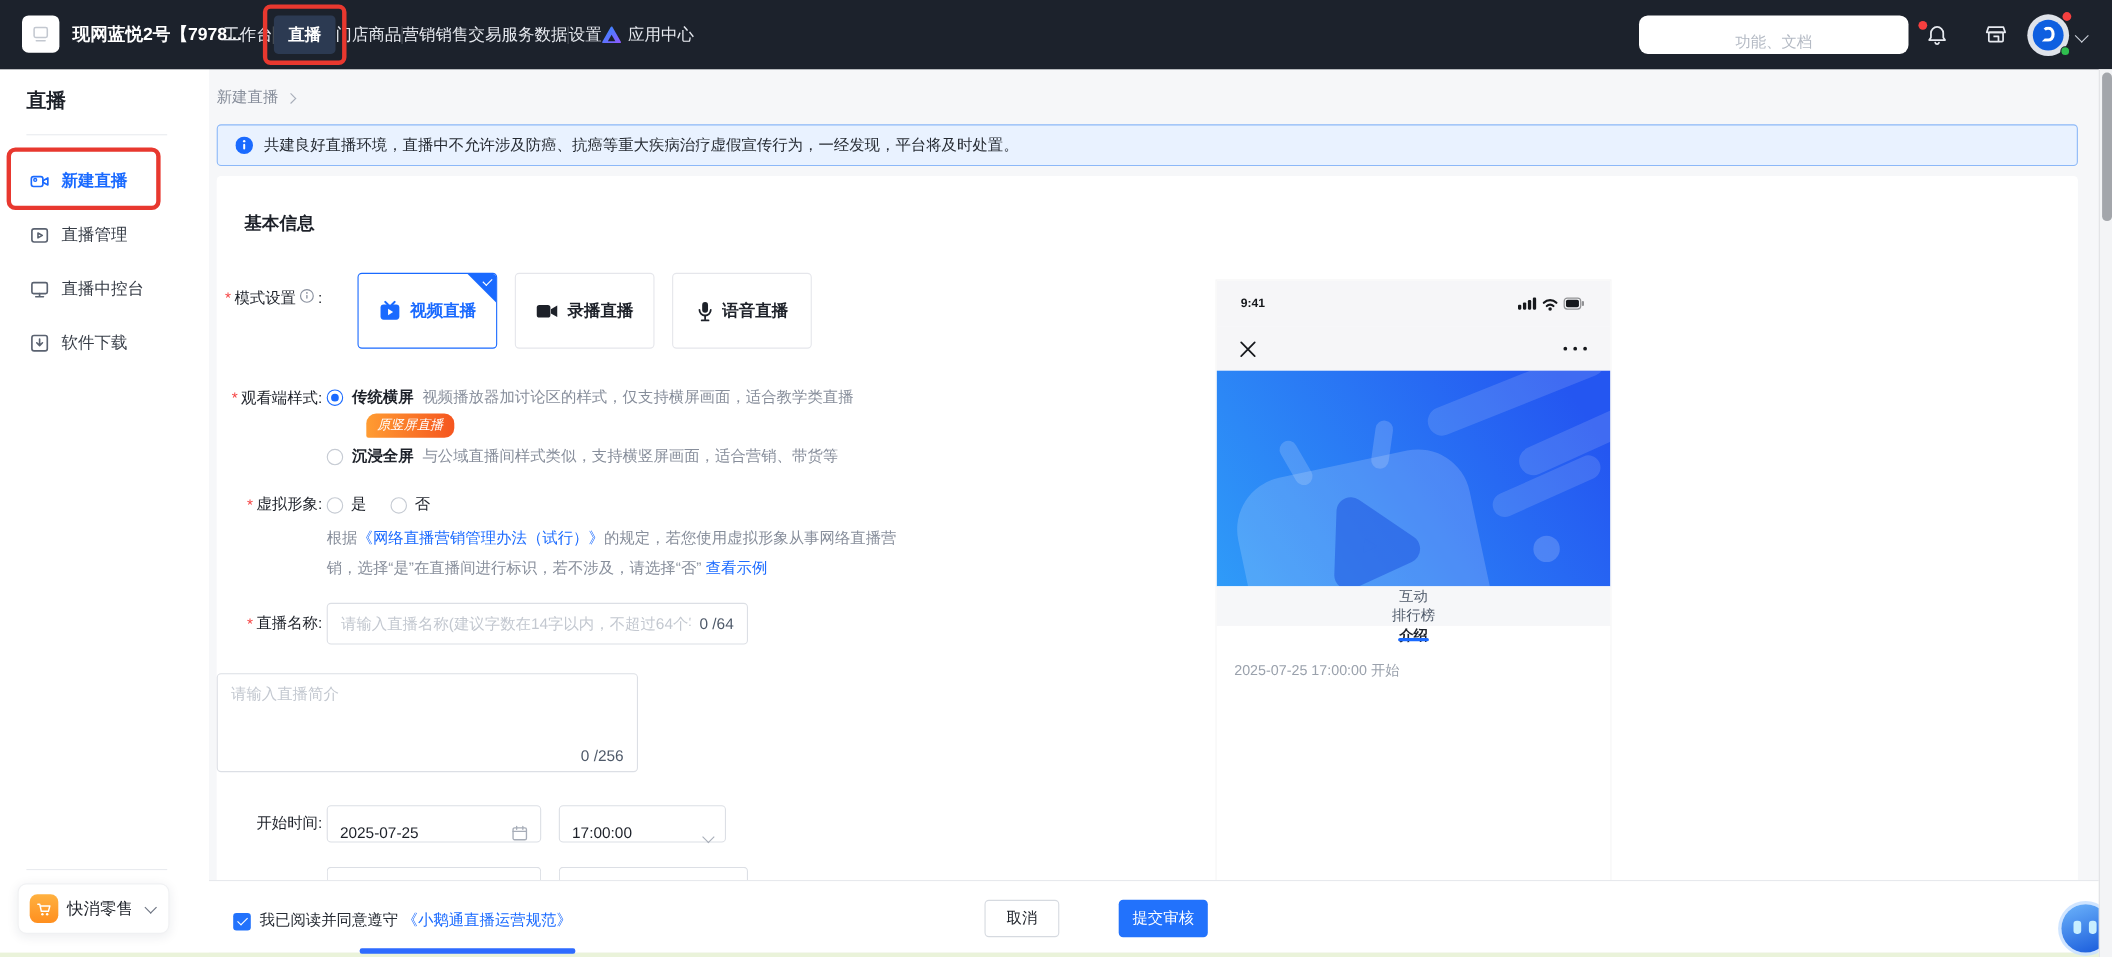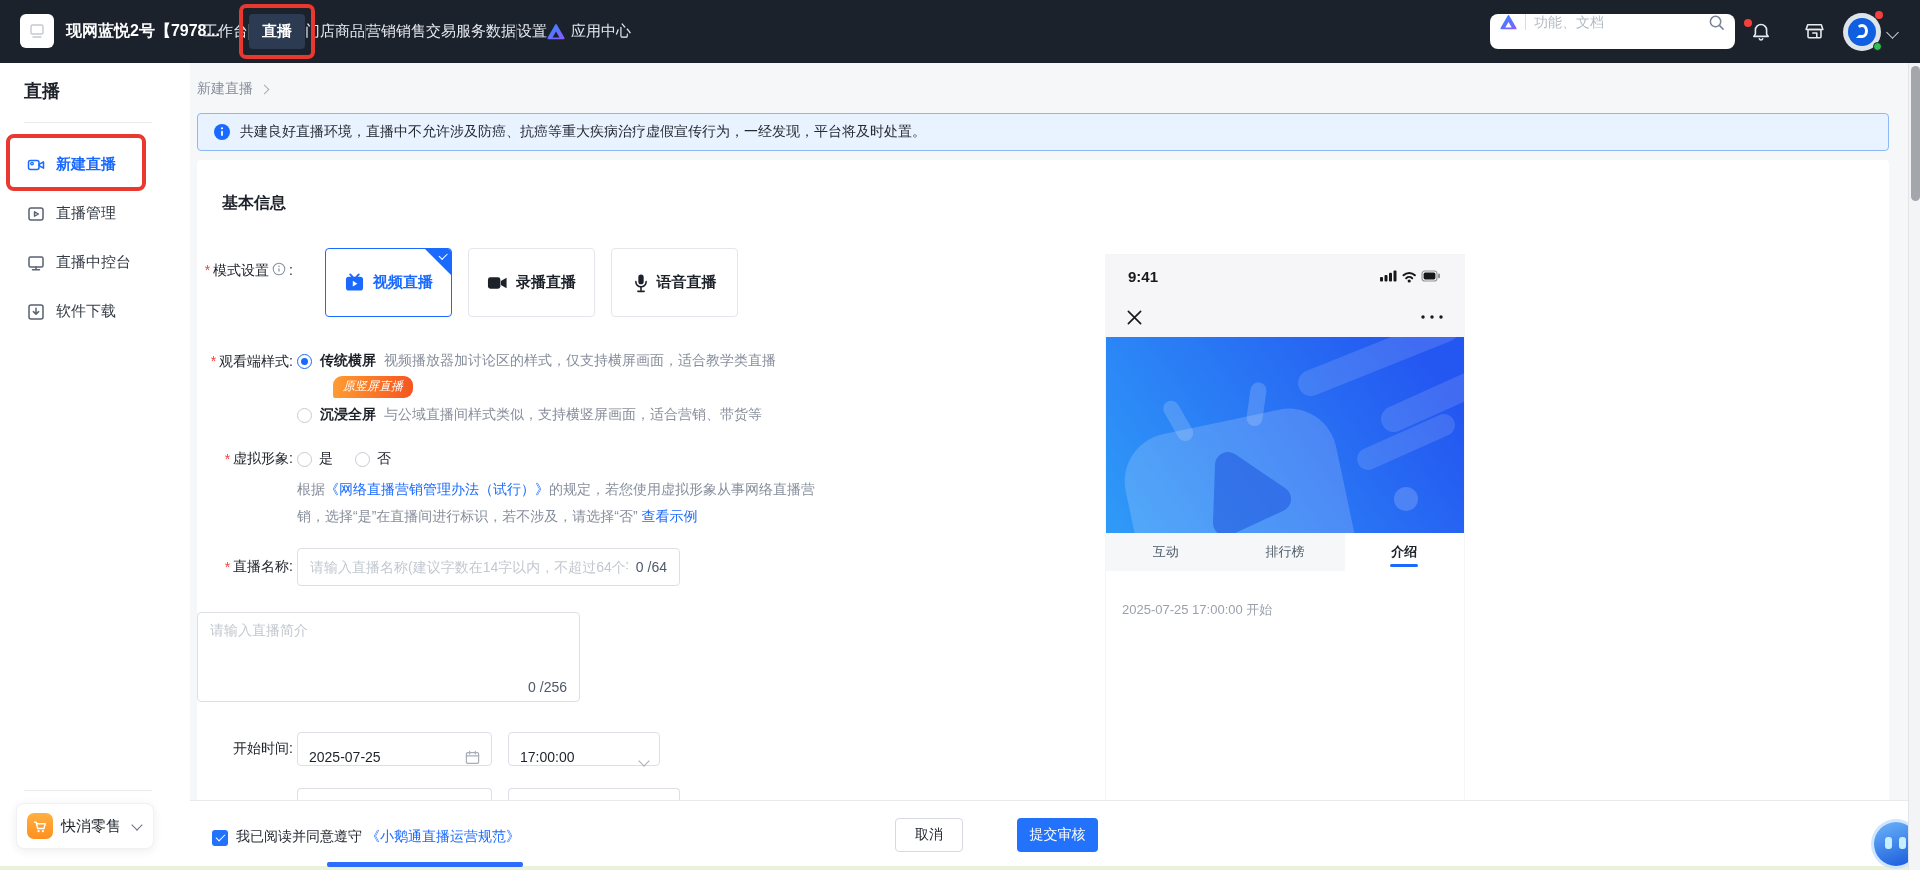--- a/index.html
+++ b/index.html
@@ -14,21 +14,21 @@
   .ws-name { position:absolute; left:66px; top:0; height:63px; display:flex; align-items:center;
     color:#fff; font-size:16px; font-weight:bold; }
   .topnav { position:absolute; left:203px; top:0; height:63px; display:flex; align-items:center; }
   .nav-item { color:#e6e9ef; font-size:15px; cursor:pointer; white-space:nowrap; display:flex; align-items:center; gap:6px; }
   .nav-divider { width:1px; height:16px; background:rgba(255,255,255,.22); }
   .nav-live-wrap { position:relative; }
   .nav-item.active { background:#2c3a52; color:#fff; font-weight:bold; padding:8px 13px; border-radius:4px; }
   .redbox-nav { position:absolute; left:-10px; top:-10px; right:-10px; bottom:-10px;
     border:4px solid #e8382f; border-radius:7px; pointer-events:none; }
   .search { position:absolute; left:1490px; top:14px; width:245px; height:35px; background:#fff;
-    border-radius:8px; display:flex; padding:0 10px; gap:8px; }
+    border-radius:8px; display:flex; align-items:center; padding:0 10px; gap:8px;flex-direction:column; }
   .search .sep { width:1px; height:16px; background:#d9dde3; }
   .search .ph { color:#b4bac4; font-size:14px; flex:1; }
   .icon-btn { position:absolute; top:0; height:63px; display:flex; align-items:center; }
   .bell { left:1750px; } .shop { left:1803px; }
   .dot-red { position:absolute; width:8px; height:8px; background:#f53f3f; border-radius:50%; }
   .avatar-wrap { position:absolute; left:1843px; top:13px; width:38px; height:38px; }
   .avatar { width:38px; height:38px; border-radius:50%; background:#dfe3ea; position:relative; overflow:hidden; }
   .avatar .inner { position:absolute; left:5px; top:5px; width:28px; height:28px; border-radius:50%; background:#0f5fe0; }
   .avatar .swirl { position:absolute; left:13px; top:11px; width:12px; height:14px; border:3px solid #fff;
     border-radius:50% 50% 50% 0; border-left-color:transparent; }
@@ -124,25 +124,25 @@
     transform:rotate(45deg); margin-top:-4px; }
   .r-partial { top:628px; }
   .pbox { height:16px; border:1px solid #dcdfe5; border-bottom:none; border-radius:4px 4px 0 0; background:#fff; }
   .pbox.b1 { width:195px; margin-right:16px; } .pbox.b2 { width:172px; }
 
   
   .phone { position:absolute; left:909px; top:95px; width:358px; height:545px; background:#fff;
     box-shadow:0 0 0 1px rgba(0,0,0,.04); overflow:hidden; }
   .p-status { height:42px; background:#f6f6f8; display:flex; align-items:center; justify-content:space-between;
     padding:0 22px; }
-  .p-clock { font-size:15px; font-weight:bold; color:#16181c; }
+  .p-clock { font-size:11px; font-weight:bold; color:#16181c; }
   .p-toolbar { height:40px; background:#f6f6f8; display:flex; align-items:center; justify-content:space-between;
     padding:0 20px; }
   .p-cover { height:196px; background:linear-gradient(55deg,#2f9bf8 0%,#2456f1 90%); position:relative; overflow:hidden; }
-  .p-tabs { height:38px; display:flex; }
+  .p-tabs { height:38px; display:flex;flex-direction:column; }
   .p-tab { flex:1; display:flex; align-items:center; justify-content:center; font-size:13px; color:#4e5969;
     background:#f6f7f9; cursor:pointer; position:relative; }
   .p-tab.active { background:#fff; color:#1d2129; font-weight:bold; }
   .p-tab.active .tab-line { position:absolute; bottom:4px; left:50%; margin-left:-14px; width:28px; height:3px;
     background:#1a6aff; border-radius:2px; }
   .p-start { margin:30px 16px 0; font-size:13px; color:#9aa1ac; }
 
   
   .footer { position:absolute; left:190px; top:800px; width:1718px; height:66px; background:#fff;
     border-top:1px solid #e7e9ed; z-index:20; display:flex; align-items:center; }

